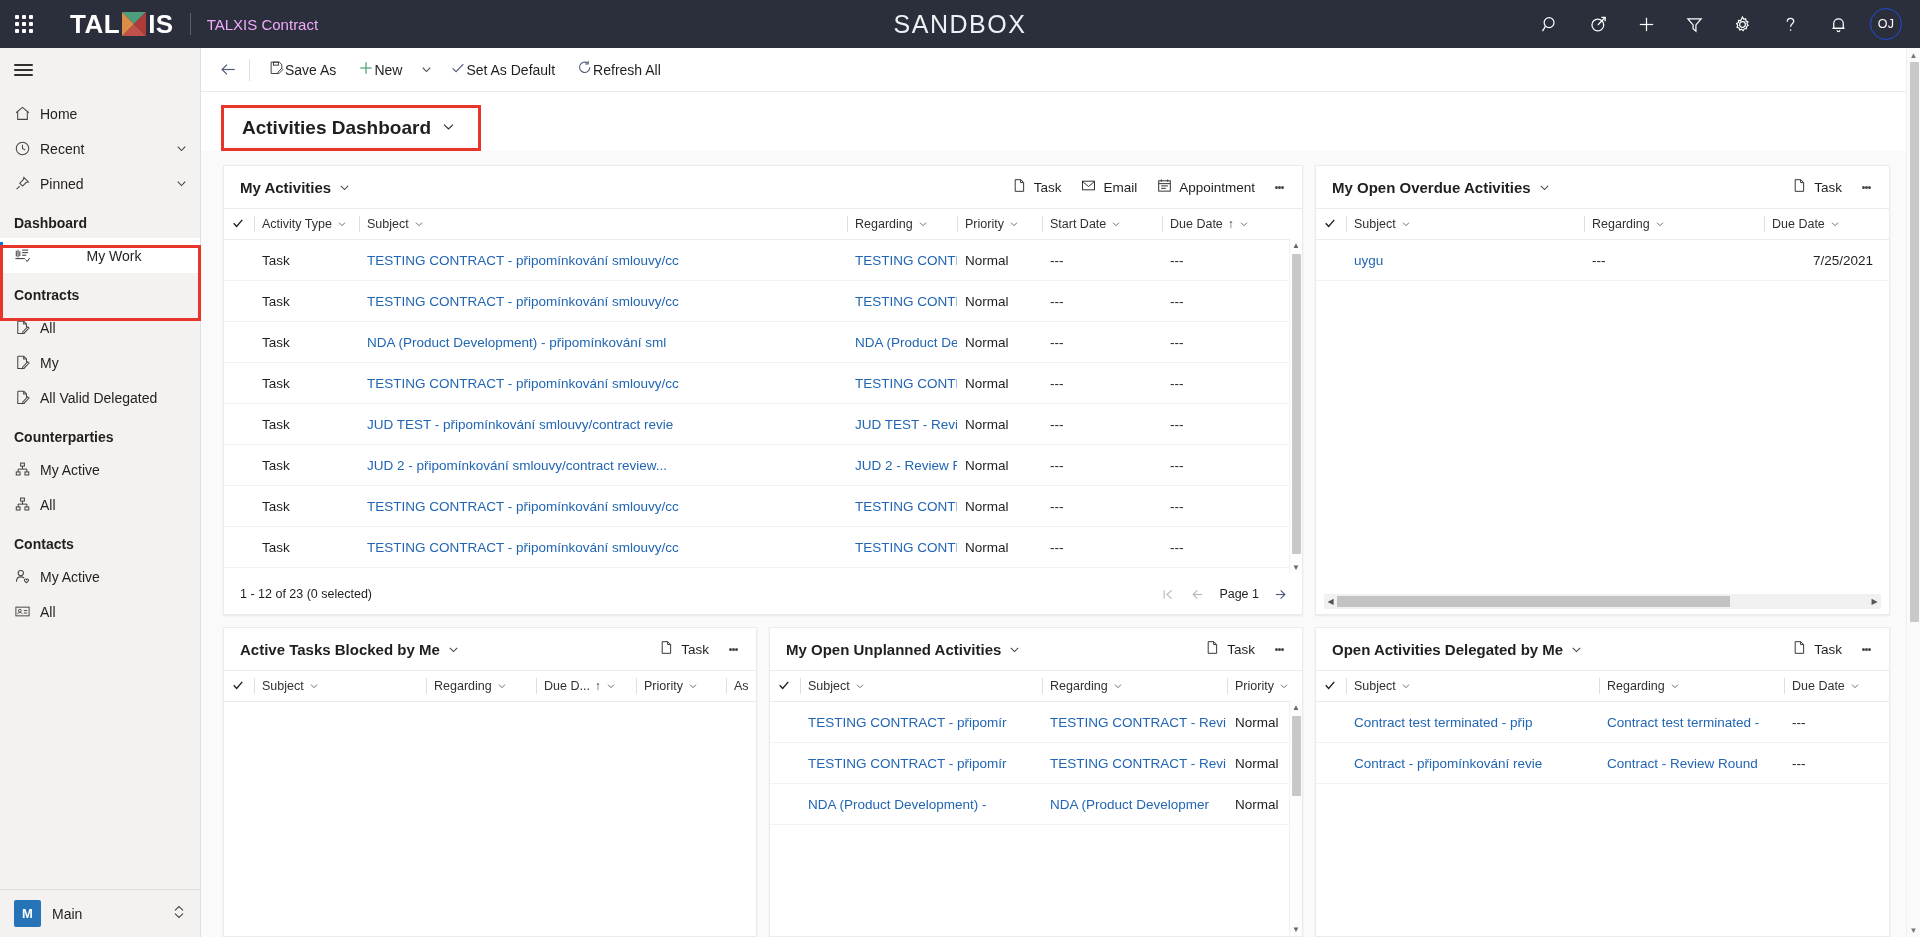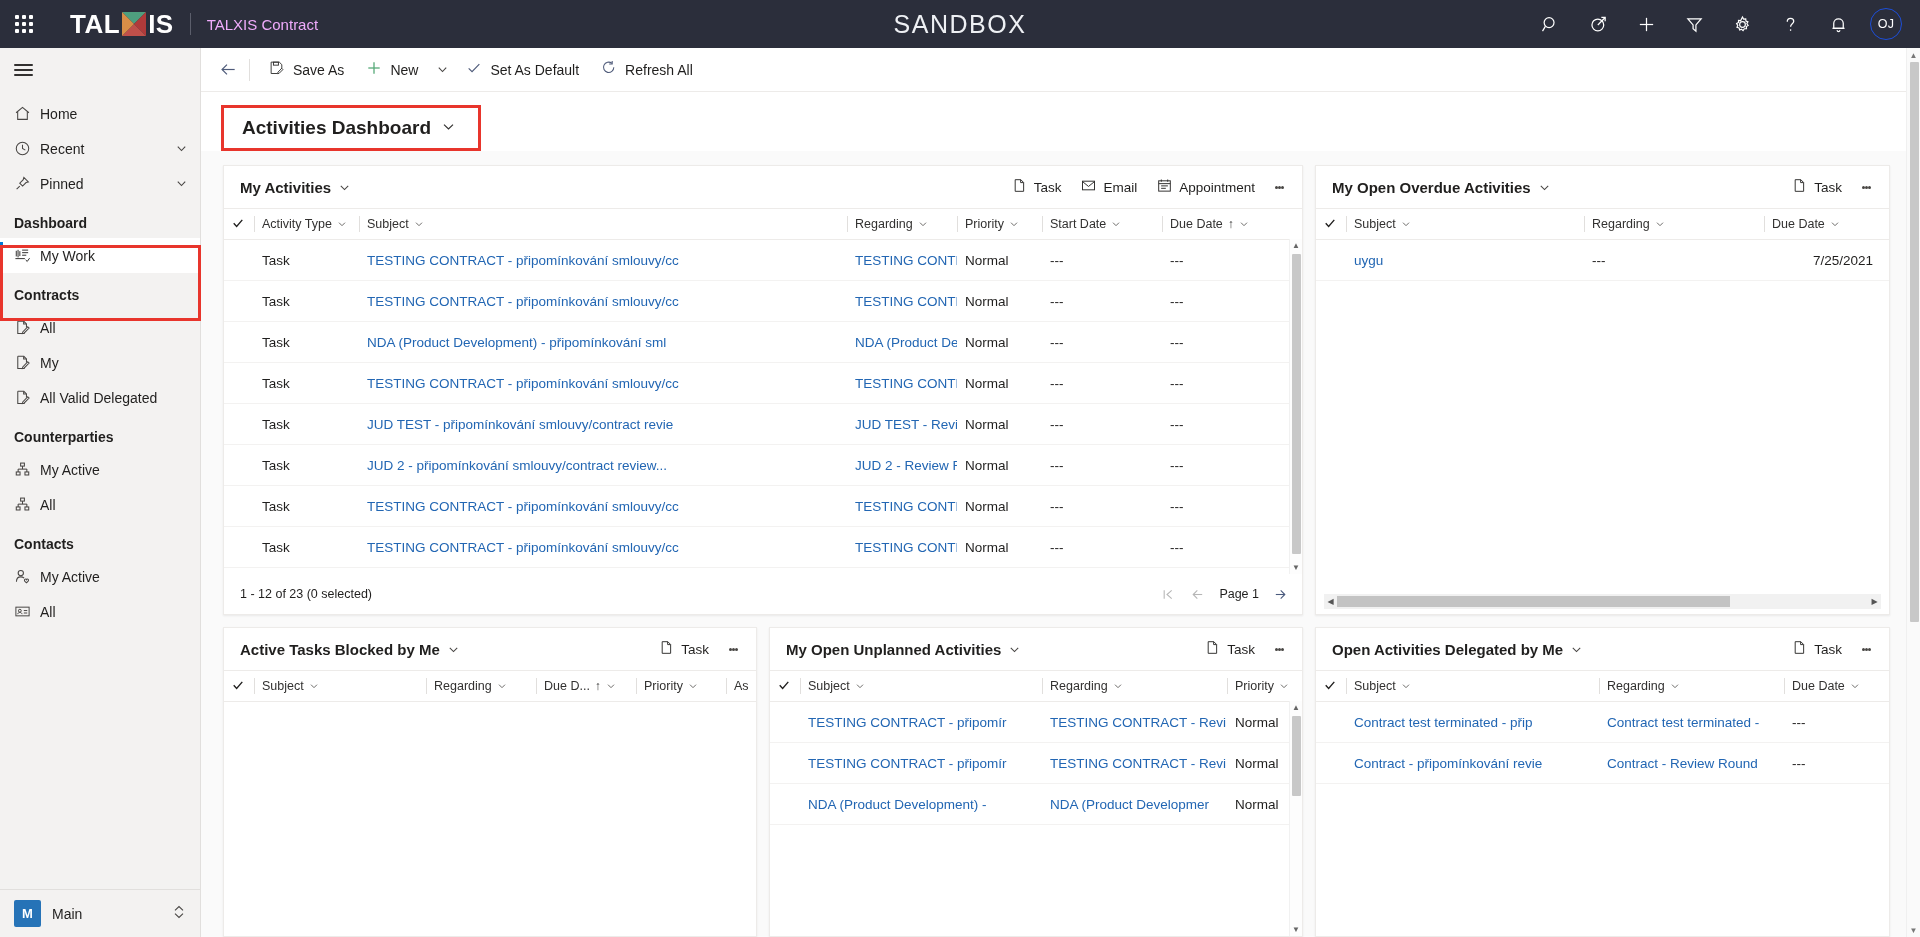--- a/index.html
+++ b/index.html
@@ -92,20 +92,21 @@
   .nav-item {
     height: 35px; display: flex; align-items: center;
     padding: 0 12px 0 14px; cursor: pointer; font-size: 14px; color: #201f1e;
     position: relative;
   }
   .nav-item .ico { width: 26px; display:flex; align-items:center; color:#484644; flex-shrink:0; }
   .nav-item .lbl { flex: 1; white-space: nowrap; }
   .nav-item .chev { color:#484644; display:flex; align-items:center; }
   .nav-item.selected {
     background: #ffffff;
+    text-align: center;
   }
   .nav-item.selected::before {
     content:''; position:absolute; left:0; top:4px; bottom:4px; width:3px; background:#0078d4;
   }
   .nav-group-title {
     font-size: 14px; font-weight: 600; color: #201f1e;
     padding: 14px 14px 7px 14px;
   }
 
   .hl-box {
@@ -131,21 +132,21 @@
   .cmdbar {
     height: 44px; min-height:44px; display: flex; align-items: center;
     padding-left: 10px; gap: 0px; border-bottom: 1px solid #edebe9;
   }
   .cmd-back {
     width: 34px; height: 34px; display:flex; align-items:center; justify-content:center;
     cursor:pointer; color:#4f5b7a;
   }
   .cmd-divider { width:1px; height:22px; background:#e1dfdd; margin: 0 8px 0 4px; }
   .cmd-btn {
-    display:flex; align-items:center; gap:8px; height:34px; padding: 0 11px;
+    display:flex; align-items:center; height:34px; padding: 0 11px;
     font-size: 14px; color:#201f1e; cursor:pointer; white-space:nowrap;
   }
   .cmd-caret { width:26px; height:34px; display:flex; align-items:center; justify-content:center; cursor:pointer; }
 
   .dash-title-wrap { padding: 13px 0 0 20px; position: relative; }
   .dash-title-box {
     display:inline-flex; align-items:center; gap:10px;
     border: 3px solid #e8352c;
     padding: 9px 22px 9px 18px;
   }

